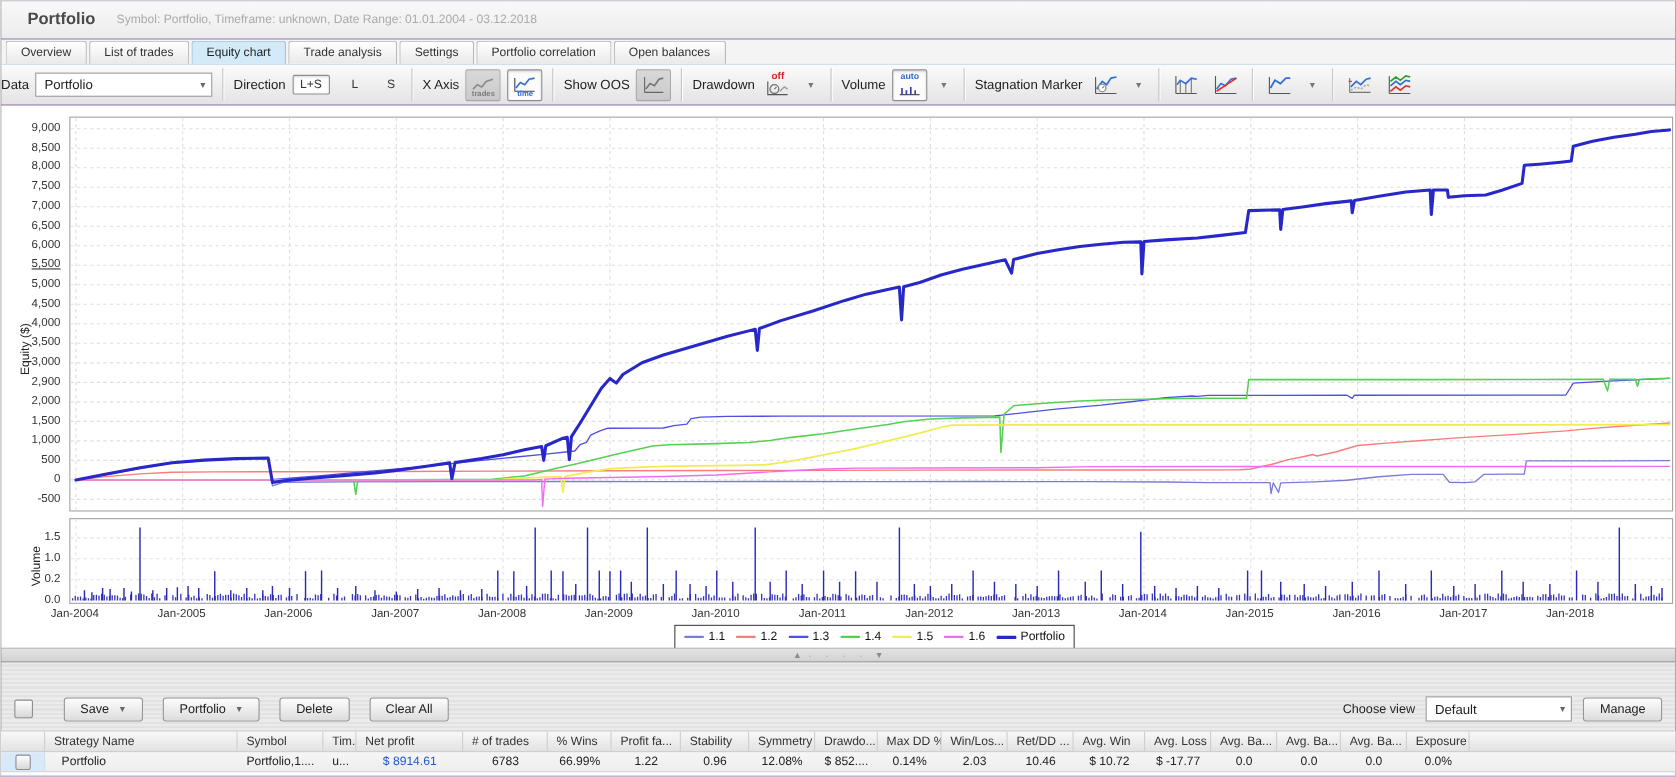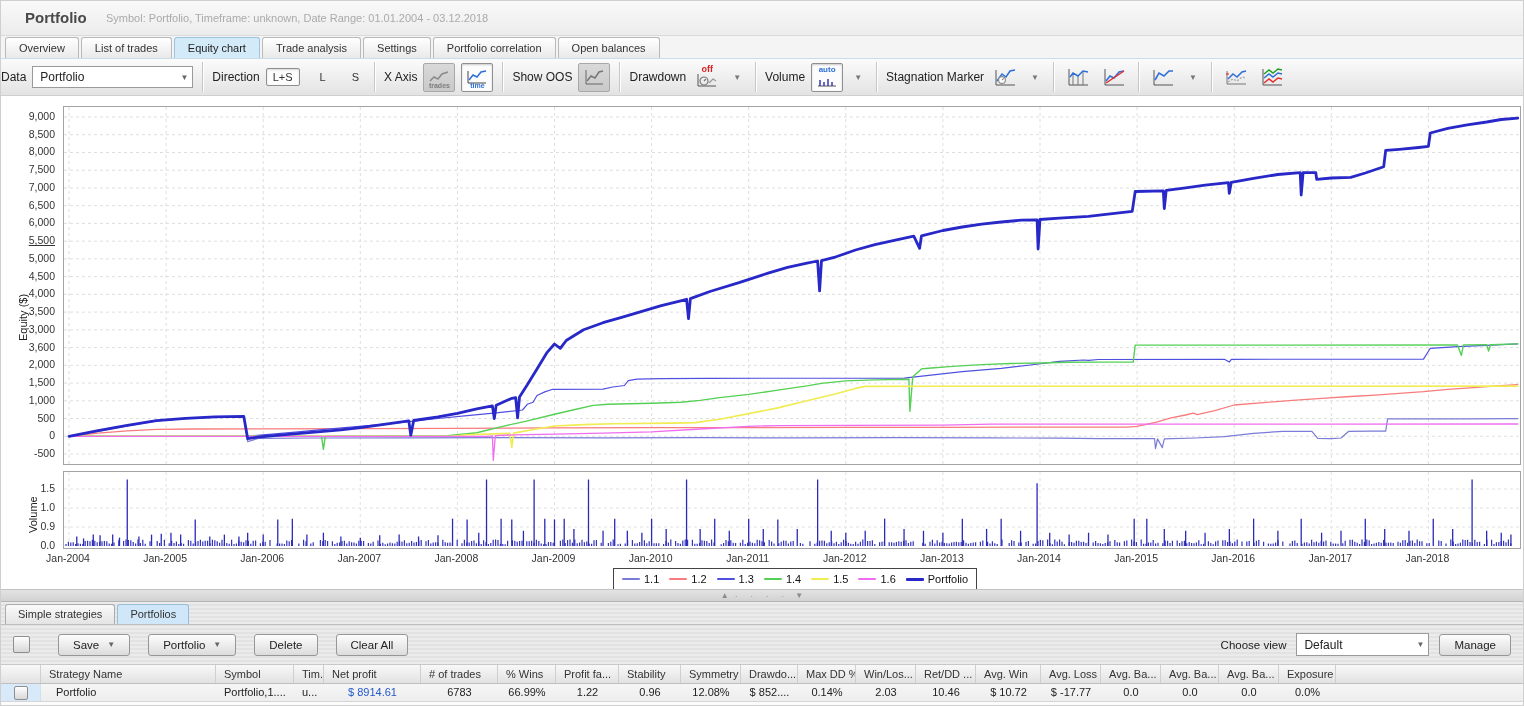--- a/index.html
+++ b/index.html
@@ -246,31 +246,31 @@
         <div class="axlbl ylab" style="left: 2px; top: 67.2105px;">7,500</div>
         <div class="axlbl ylab" style="left: 2px; top: 84.9474px;">7,000</div>
         <div class="axlbl ylab" style="left: 2px; top: 102.684px;">6,500</div>
         <div class="axlbl ylab" style="left: 2px; top: 120.421px;">6,000</div>
         <div class="axlbl ylab" style="left: 2px; top: 138.158px; text-decoration: underline;">5,500</div>
         <div class="axlbl ylab" style="left: 2px; top: 155.895px;">5,000</div>
         <div class="axlbl ylab" style="left: 2px; top: 173.632px;">4,500</div>
         <div class="axlbl ylab" style="left: 2px; top: 191.368px;">4,000</div>
         <div class="axlbl ylab" style="left: 2px; top: 209.105px;">3,500</div>
         <div class="axlbl ylab" style="left: 2px; top: 226.842px;">3,000</div>
-        <div class="axlbl ylab" style="left: 2px; top: 244.579px;">3,600</div>
+        <div class="axlbl ylab" style="left: 2px; top: 244.579px;">2,900</div>
         <div class="axlbl ylab" style="left: 2px; top: 262.316px;">2,000</div>
         <div class="axlbl ylab" style="left: 2px; top: 280.053px;">1,500</div>
         <div class="axlbl ylab" style="left: 2px; top: 297.789px;">1,000</div>
         <div class="axlbl ylab" style="left: 2px; top: 315.526px;">500</div>
         <div class="axlbl ylab" style="left: 2px; top: 333.263px;">0</div>
         <div class="axlbl ylab" style="left: 2px; top: 351px;">-500</div>
       </div>
     <div id="vol-yticks">
         <div class="axlbl ylab" style="left: 2px; top: 443px;">0.0</div>
-        <div class="axlbl ylab" style="left: 2px; top: 424px;">0.9</div>
+        <div class="axlbl ylab" style="left: 2px; top: 424px;">0.2</div>
         <div class="axlbl ylab" style="left: 2px; top: 405px;">1.0</div>
         <div class="axlbl ylab" style="left: 2px; top: 386px;">1.5</div>
       </div>
     <div id="eqplot"><svg id="eqsvg" width="1456" height="357">
           <line x1="0" x2="1456" y1="10" y2="10" stroke="#dedede" stroke-width="1" stroke-dasharray="3,3"></line>
           <line x1="0" x2="1456" y1="27.736842105263122" y2="27.736842105263122" stroke="#dedede" stroke-width="1" stroke-dasharray="3,3"></line>
           <line x1="0" x2="1456" y1="45.4736842105263" y2="45.4736842105263" stroke="#dedede" stroke-width="1" stroke-dasharray="3,3"></line>
           <line x1="0" x2="1456" y1="63.21052631578948" y2="63.21052631578948" stroke="#dedede" stroke-width="1" stroke-dasharray="3,3"></line>
           <line x1="0" x2="1456" y1="80.9473684210526" y2="80.9473684210526" stroke="#dedede" stroke-width="1" stroke-dasharray="3,3"></line>
           <line x1="0" x2="1456" y1="98.68421052631578" y2="98.68421052631578" stroke="#dedede" stroke-width="1" stroke-dasharray="3,3"></line>
@@ -978,24 +978,20 @@
       </div>
   </div>
 
   <div id="split">
     <span>▲</span>
     <span class="dot">· · · ·</span>
     <span>▼</span>
   </div>
 
   <div id="bottom">
-    <div id="btabs">
-        <div class="btab">Simple strategies</div>
-        <div class="btab active">Portfolios</div>
-      </div>
 
     <div id="btoolbar">
       <div class="chk" style="margin:0 0 0 12px"></div>
       <button class="pbtn" style="margin-left:28px">
           <span>Save</span>
           <span class="sel-arrow">▼</span>
         </button>
       <button class="pbtn" style="margin-left:18px">
           <span>Portfolio</span>
           <span class="sel-arrow">▼</span>

